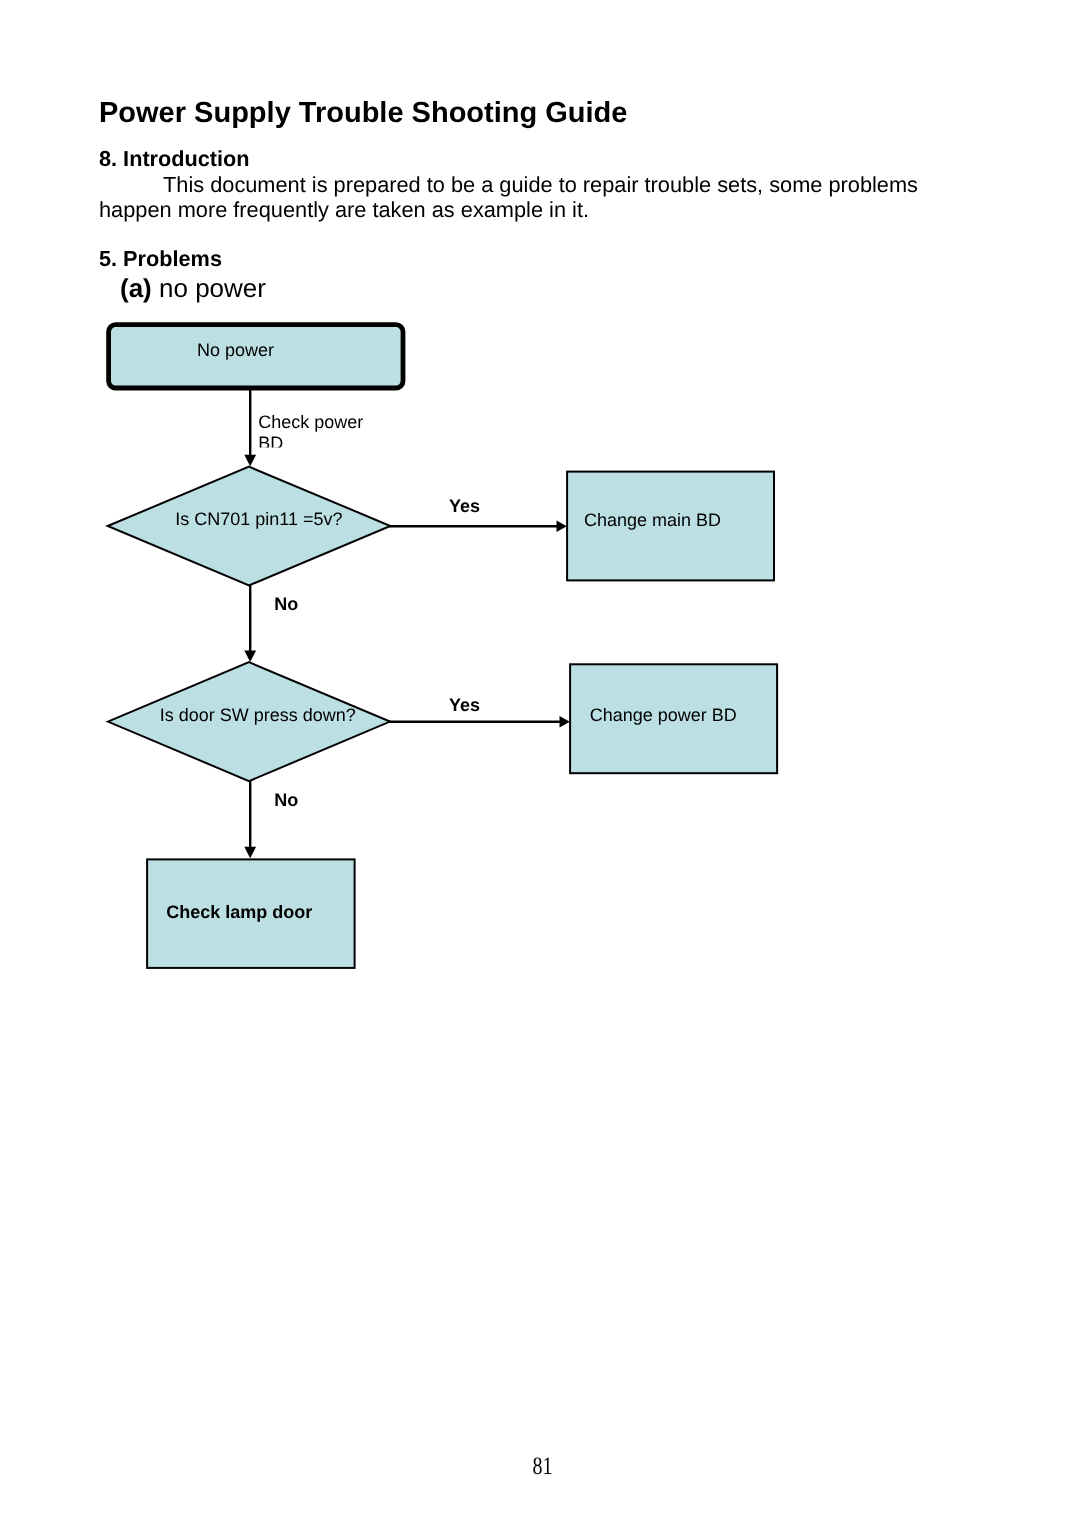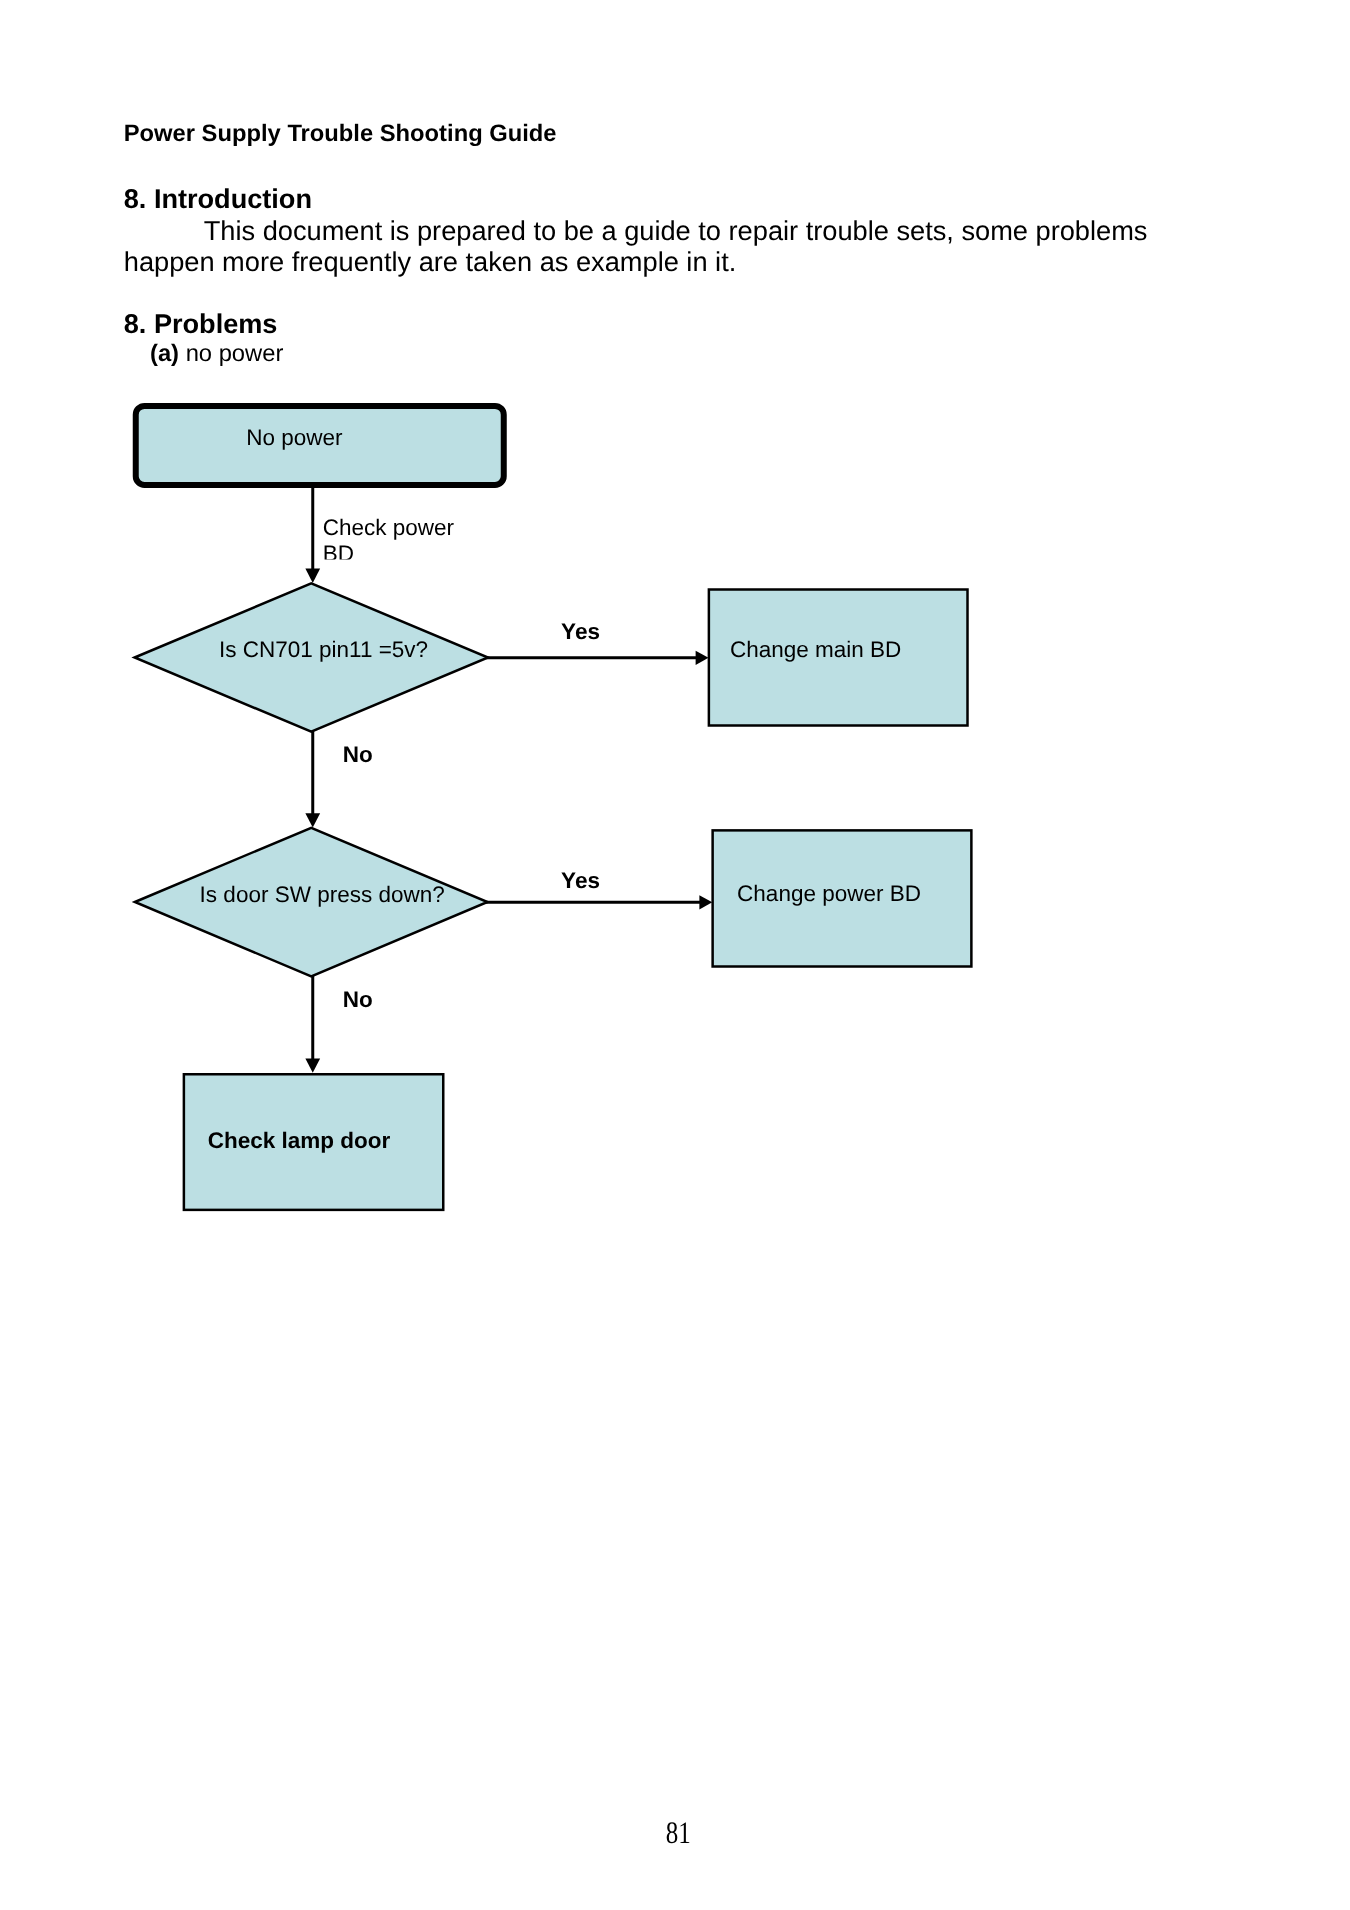--- a/index.html
+++ b/index.html
@@ -1,25 +1,25 @@
 <!DOCTYPE html>
 <html><head>
 <meta charset="utf-8">
 <style>
   html,body{margin:0;padding:0;}
   body{width:1080px;height:1528px;background:#ffffff;
        font-family:"Liberation Sans", sans-serif; color:#000;
        -webkit-font-smoothing:antialiased;text-rendering:geometricPrecision;}
   .page{position:relative;width:1080px;height:1528px;overflow:hidden;}
   .t{position:absolute;white-space:pre;}
-  #doc-title{left:99px;top:96.6px;font-size:19px;font-weight:bold;}
+  #doc-title{left:99px;top:96.6px;font-size:29px;font-weight:bold;}
   #h-intro{left:99px;top:146.1px;font-size:21.7px;font-weight:bold;}
   #p-intro{left:99px;top:172px;font-size:21.78px;line-height:25.3px;width:880px;white-space:normal;text-indent:64px;}
   #h-problems{left:99px;top:246px;font-size:21.7px;font-weight:bold;}
-  #sub-a{left:120px;top:273px;font-size:19px;}
+  #sub-a{left:120px;top:273px;font-size:26px;}
   #sub-a b{font-weight:bold;}
   #page-num{left:2px;top:1453px;width:1080px;text-align:center;font-family:"Liberation Serif",serif;font-size:25px;}
   #page-num span{display:inline-block;transform:scaleX(0.8);}
   #flow{position:absolute;left:0;top:0;width:1080px;height:1528px;}
   #flow text{font-family:"Liberation Sans", sans-serif;fill:#000;}
   #flow .nlab{font-size:18px;}
   #flow .nlabb{font-size:18px;font-weight:bold;}
   #flow .elab{font-size:18px;}
   #flow .elabb{font-size:18px;font-weight:bold;}
   #flow .ln{stroke:#000;stroke-width:2.4;}
@@ -28,21 +28,21 @@
 </head>
 <body>
 
 <div class="page">
 
   <div class="t" id="doc-title">Power Supply Trouble Shooting Guide</div>
 
   <div class="t" id="h-intro">8. Introduction</div>
   <div class="t" id="p-intro">This document is prepared to be a guide to repair trouble sets, some problems happen more frequently are taken as example in it.</div>
 
-  <div class="t" id="h-problems">8. Problems</div>
+  <div class="t" id="h-problems">5. Problems</div>
   <div class="t" id="sub-a"><b>(a)</b><span> no power</span></div>
 
   <svg id="flow" viewBox="0 0 1080 1528">
 
     <rect x="108.6" y="324.7" width="294.4" height="63.3" rx="7" ry="7" fill="#bcdfe3" stroke="#000000" stroke-width="4.8"></rect>
     <text class="nlab" x="197.0" y="355.8">No power</text>
 
     <line class="ln" x1="250.2" y1="389.5" x2="250.2" y2="461"></line>
     <polygon class="arw" points="250.2,466.3 244.3,454.8 256.1,454.8"></polygon>
     <g clip-path="url(#clip-cpbd)">

